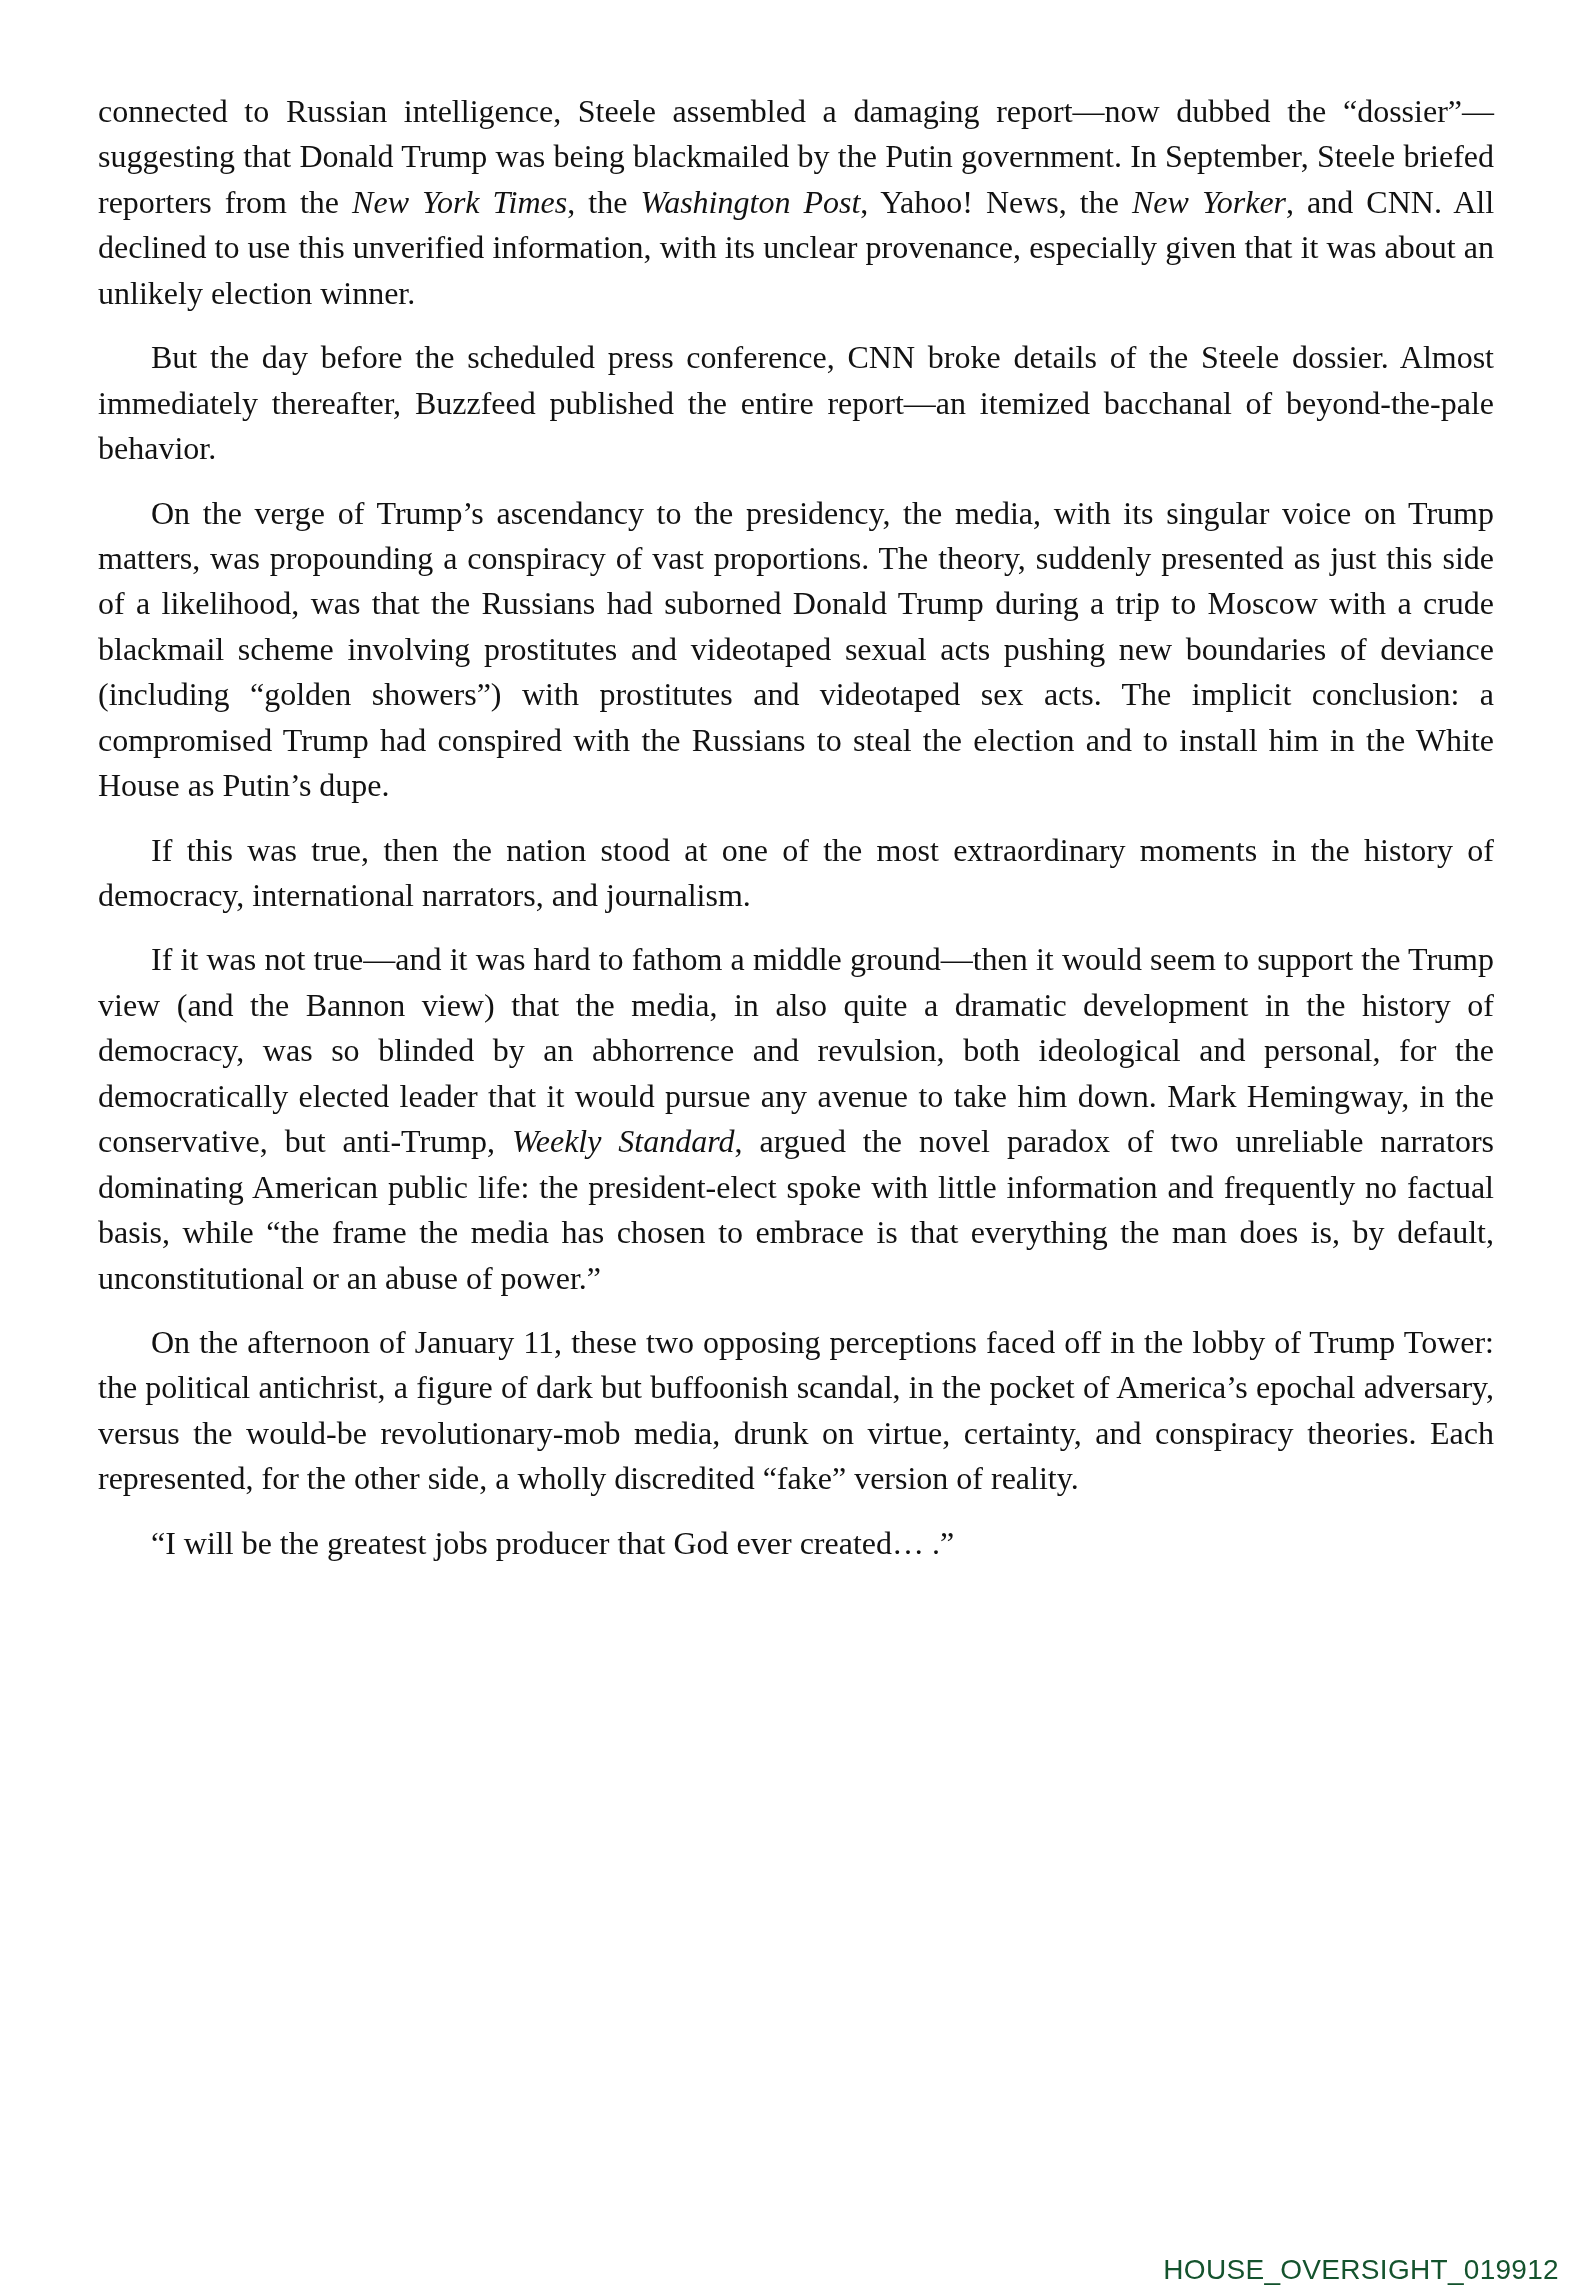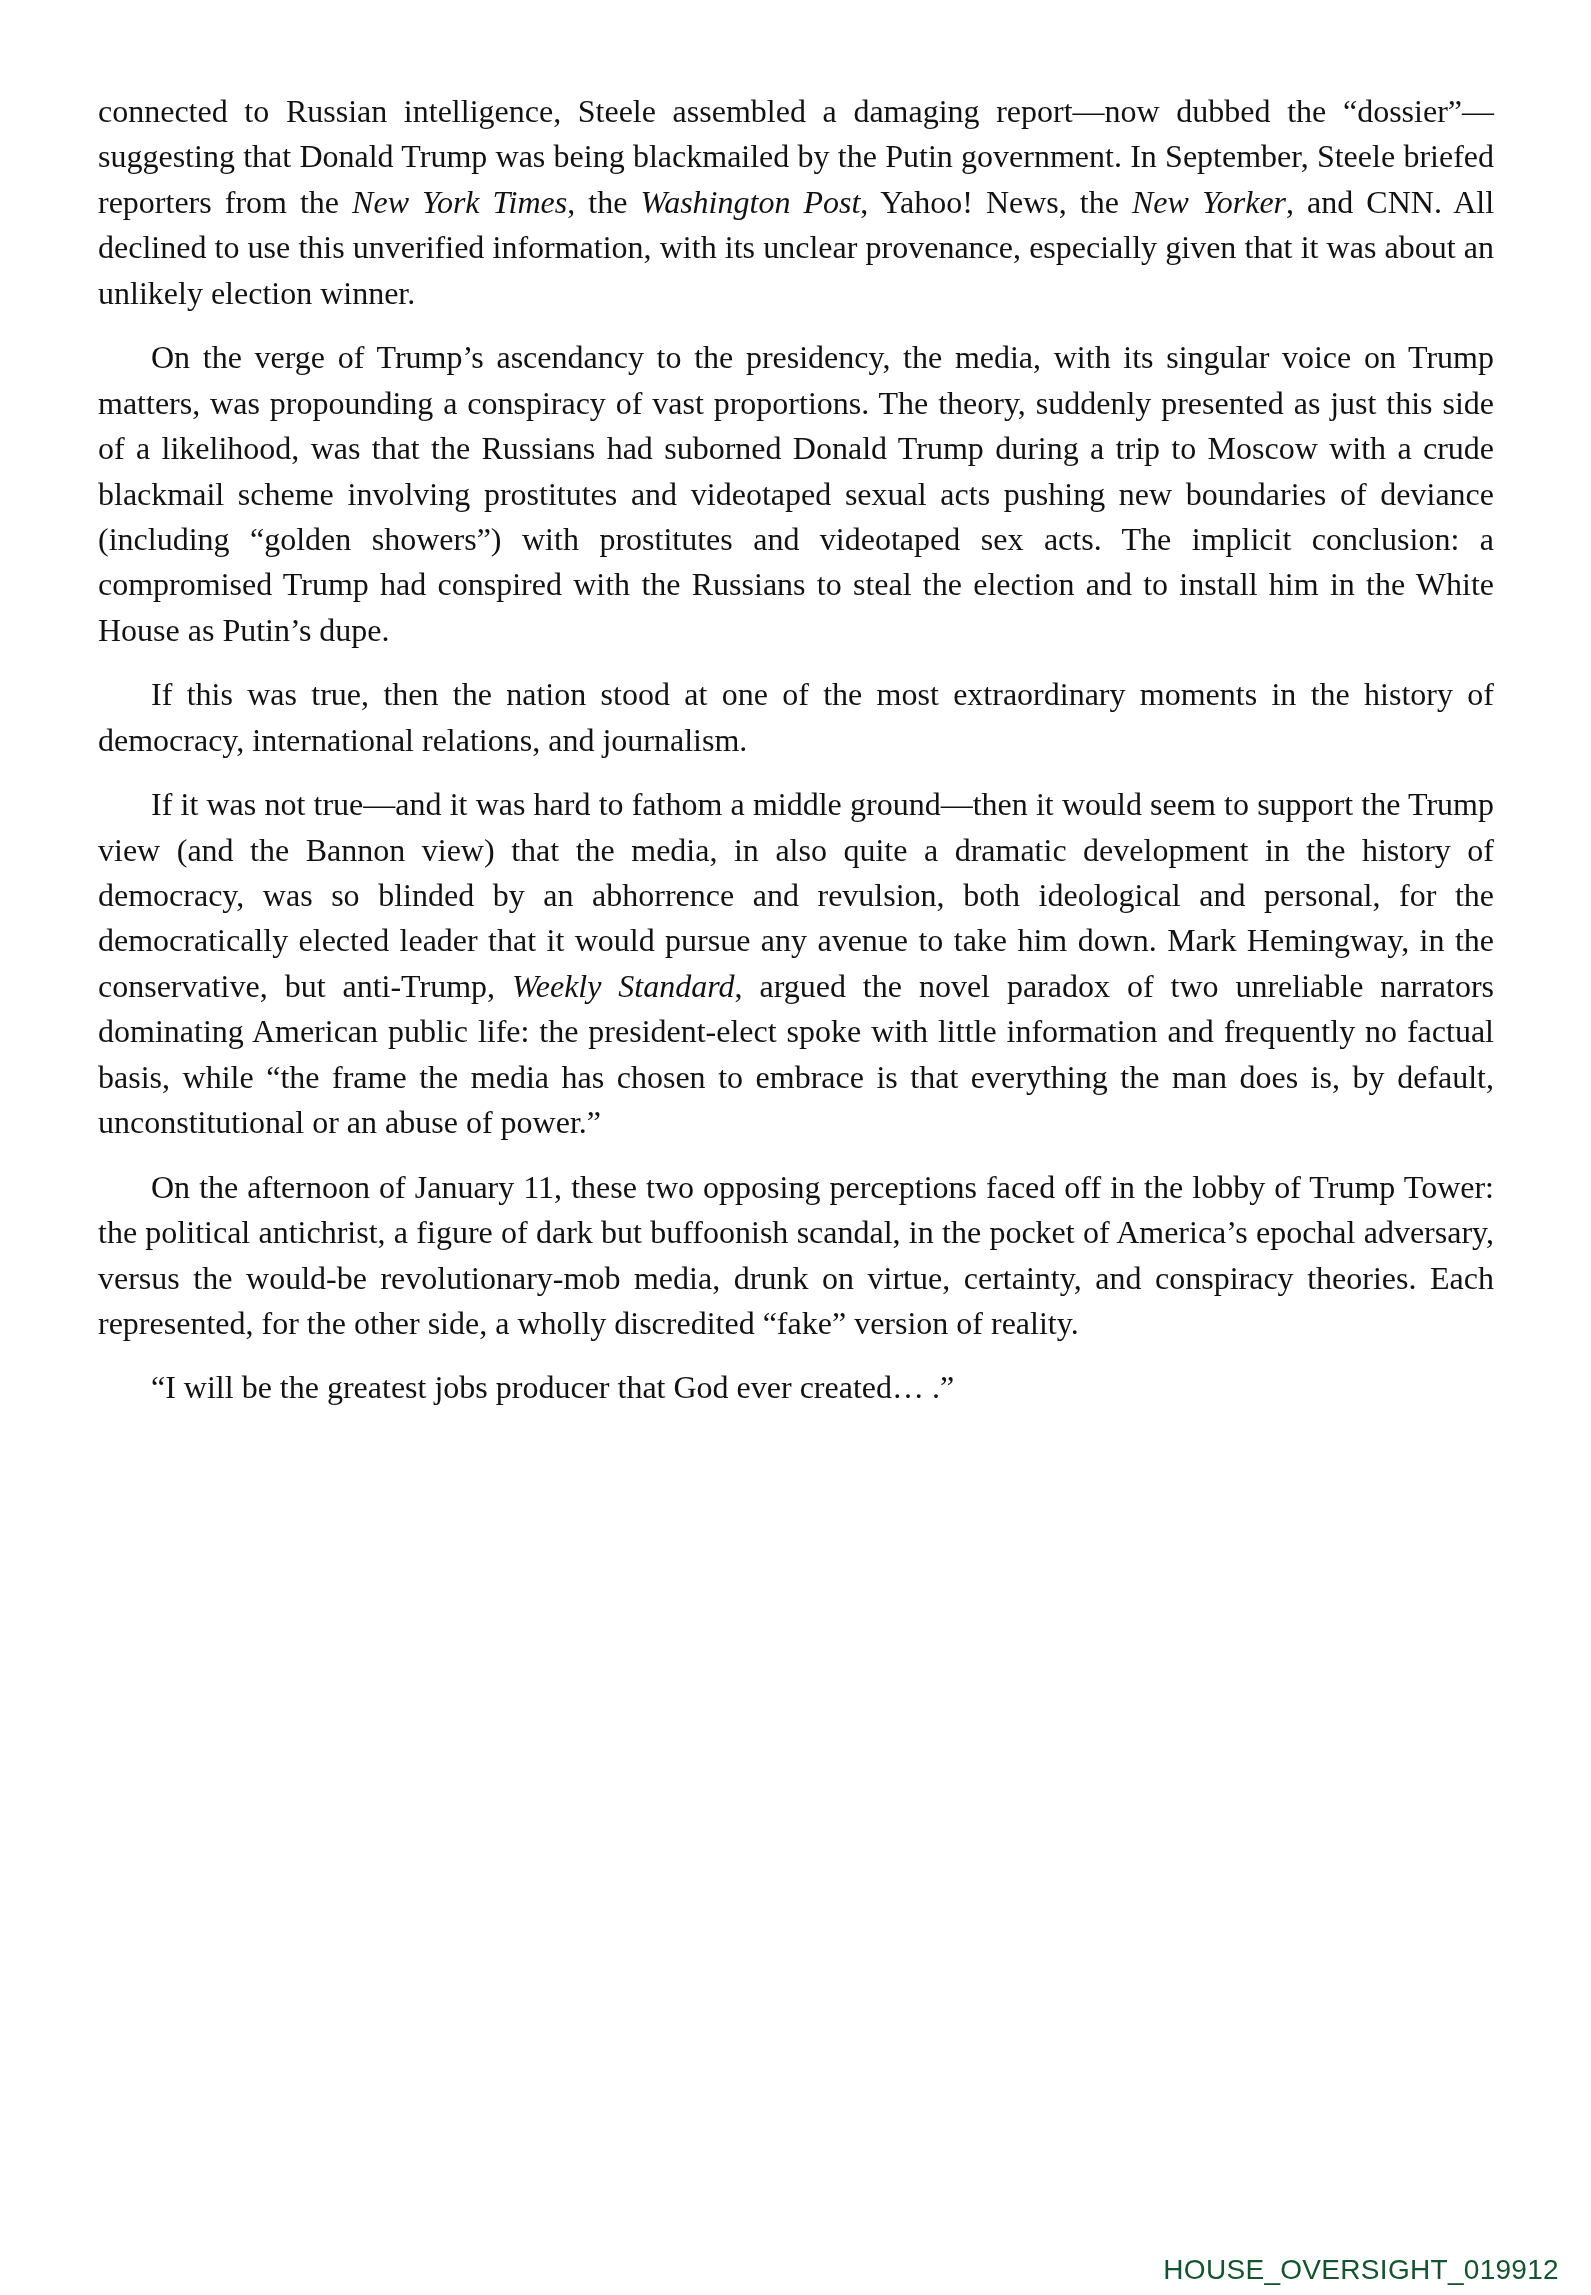--- a/index.html
+++ b/index.html
@@ -46,21 +46,22 @@
     color: #14532d;
     letter-spacing: 0.3px;
     white-space: nowrap;
   }
 </style>
 </head>
 <body>
 
 <div class="page-content" id="body-text">
     <p class="para"><span>connected to Russian intelligence, Steele assembled a damaging report—now dubbed the “dossier”—suggesting that Donald Trump was being blackmailed by the Putin government. In September, Steele briefed reporters from the </span><i>New York Times</i><span>, the </span><i>Washington Post</i><span>, Yahoo! News, the </span><i>New Yorker</i><span>, and CNN. All declined to use this unverified information, with its unclear provenance, especially given that it was about an unlikely election winner.</span></p>
+    <p class="para indent"><span>But the day before the scheduled press conference, CNN broke details of the Steele dossier. Almost immediately thereafter, Buzzfeed published the entire report—an itemized bacchanal of beyond-the-pale behavior.</span></p>
     <p class="para indent"><span>On the verge of Trump’s ascendancy to the presidency, the media, with its singular voice on Trump matters, was propounding a conspiracy of vast proportions. The theory, suddenly presented as just this side of a likelihood, was that the Russians had suborned Donald Trump during a trip to Moscow with a crude blackmail scheme involving prostitutes and videotaped sexual acts pushing new boundaries of deviance (including “golden showers”) with prostitutes and videotaped sex acts. The implicit conclusion: a compromised Trump had conspired with the Russians to steal the election and to install him in the White House as Putin’s dupe.</span></p>
-    <p class="para indent"><span>If this was true, then the nation stood at one of the most extraordinary moments in the history of democracy, international relations, and journalism.</span></p>
+    <p class="para indent"><span>If this was true, then the nation stood at one of the most extraordinary moments in the history of democracy, international narrators, and journalism.</span></p>
     <p class="para indent"><span>If it was not true—and it was hard to fathom a middle ground—then it would seem to support the Trump view (and the Bannon view) that the media, in also quite a dramatic development in the history of democracy, was so blinded by an abhorrence and revulsion, both ideological and personal, for the democratically elected leader that it would pursue any avenue to take him down. Mark Hemingway, in the conservative, but anti-Trump, </span><i>Weekly Standard</i><span>, argued the novel paradox of two unreliable narrators dominating American public life: the president-elect spoke with little information and frequently no factual basis, while “the frame the media has chosen to embrace is that everything the man does is, by default, unconstitutional or an abuse of power.”</span></p>
     <p class="para indent"><span>On the afternoon of January 11, these two opposing perceptions faced off in the lobby of Trump Tower: the political antichrist, a figure of dark but buffoonish scandal, in the pocket of America’s epochal adversary, versus the would-be revolutionary-mob media, drunk on virtue, certainty, and conspiracy theories. Each represented, for the other side, a wholly discredited “fake” version of reality.</span></p>
     <p class="para indent"><span>“I will be the greatest jobs producer that God ever created… .”</span></p>
   </div>
 
 <div class="bates-footer">HOUSE_OVERSIGHT_019912</div>
 
 
 </body></html>

